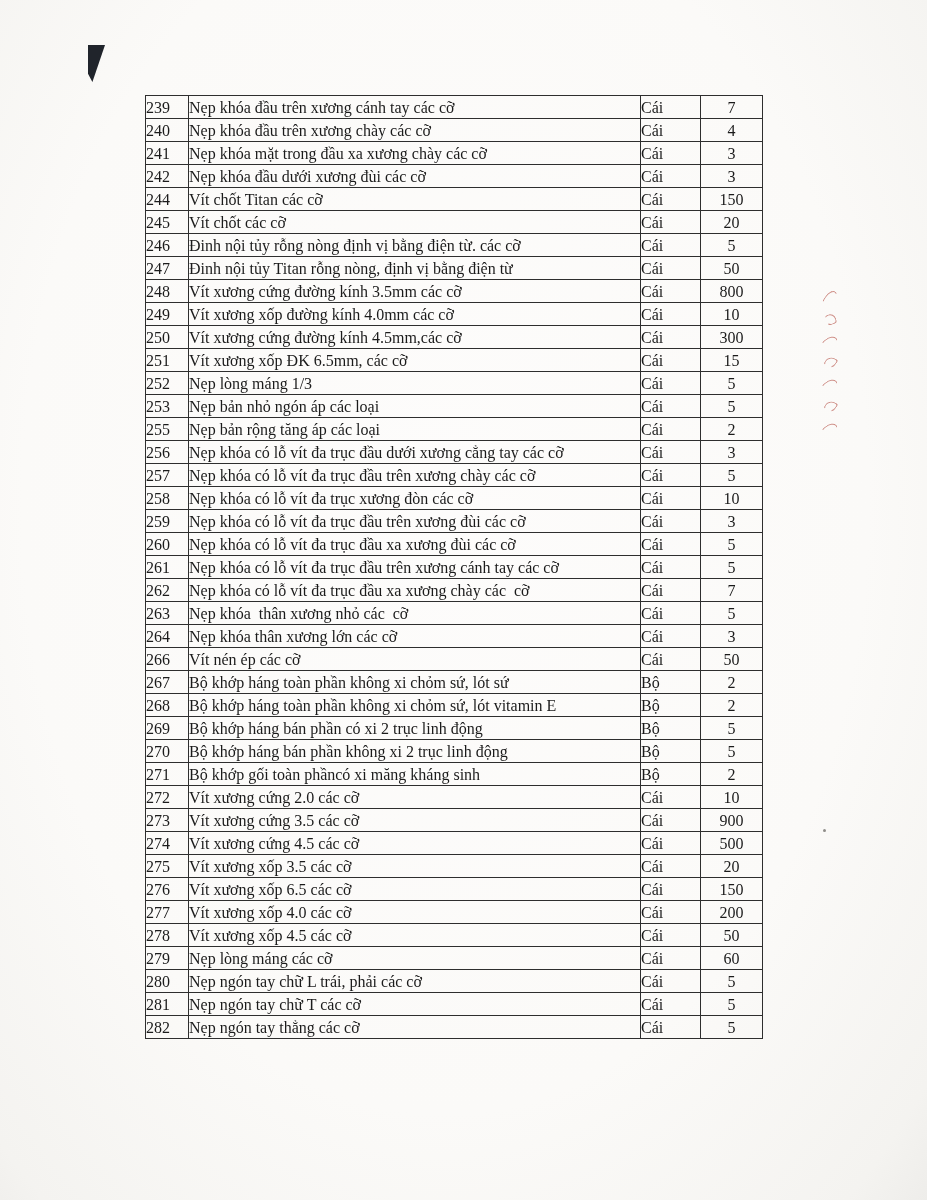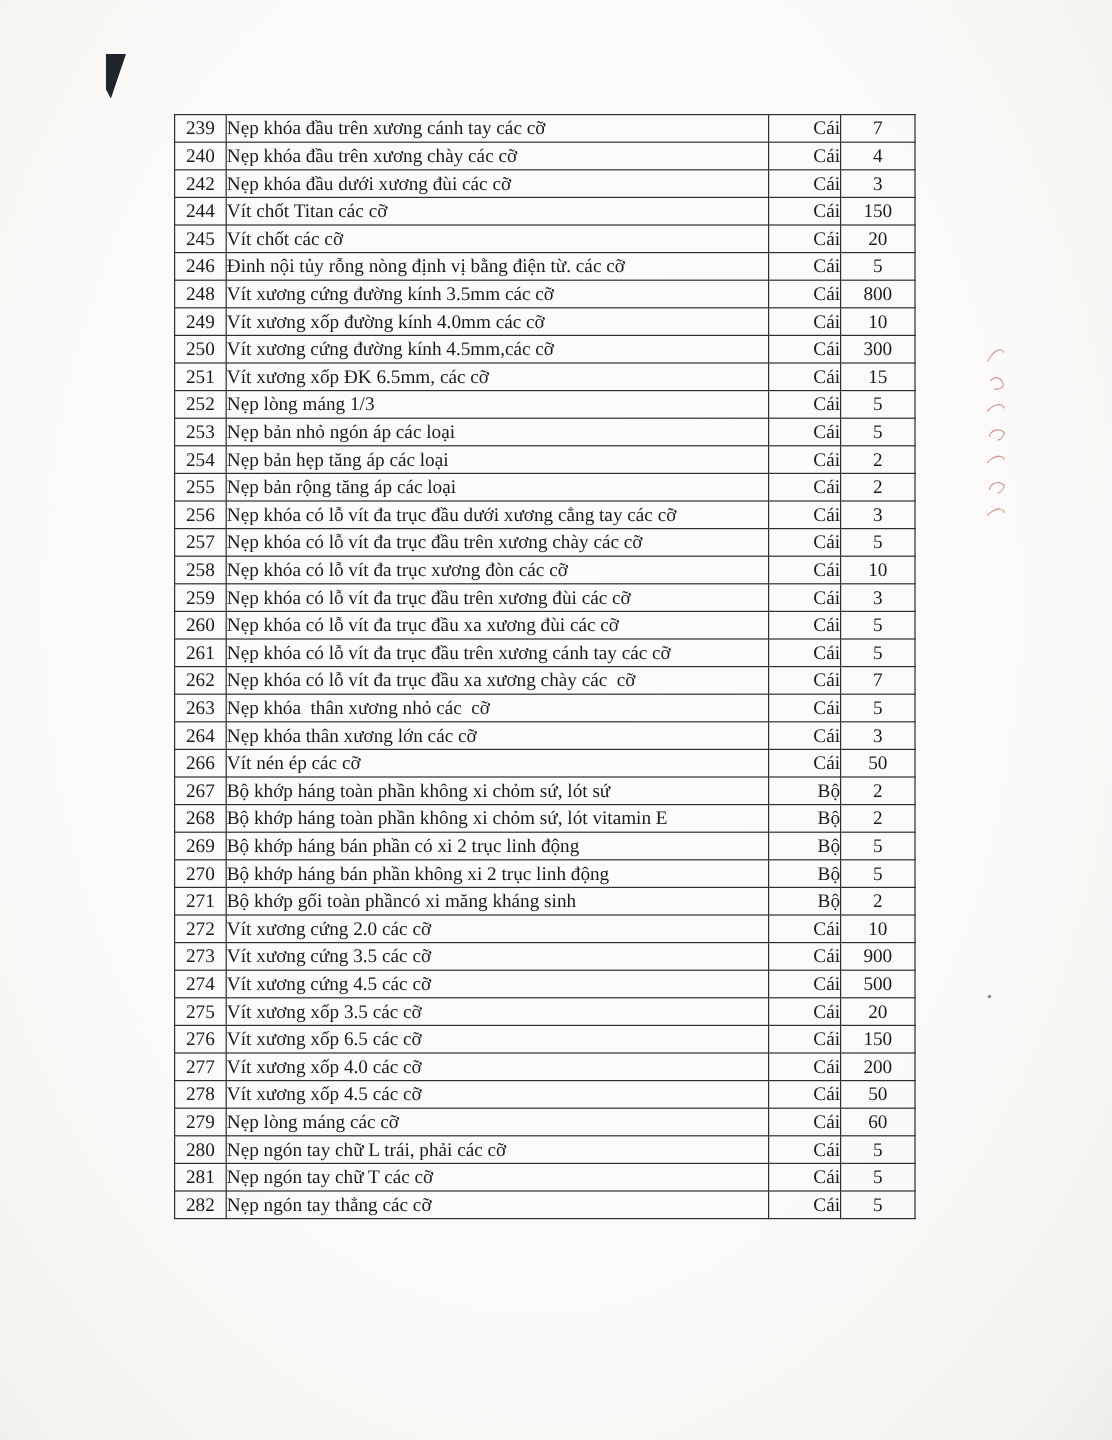--- a/index.html
+++ b/index.html
@@ -32,23 +32,23 @@
   table.items td {
     border: 1px solid #2e2e2e;
     height: 22px;
     padding: 0;
     font-size: 16px;
     line-height: 21px;
     color: #1b1b1b;
     overflow: hidden;
     white-space: pre;
   }
-  td.c-no   { text-align: center; }
+  td.c-no   { text-align: left; }
   td.c-desc { padding-left: 9px; white-space: pre-wrap; }
-  td.c-unit { padding-left: 11px; text-align: right; }
+  td.c-unit { padding-left: 11px; }
   td.c-qty  { text-align: center; }
   
   .red-marks {
     position: absolute; left: 820px; top: 293px;
     width: 20px; height: 140px;
     display: flex; flex-direction: column;
     justify-content: space-between; align-items: center;
     opacity: 0.6;
   }
   .red-marks .blob {
@@ -95,20 +95,26 @@
         <td class="c-unit">Cái</td>
         <td class="c-qty">7</td>
       </tr>
         <tr>
         <td class="c-no">240</td>
         <td class="c-desc">Nẹp khóa đầu trên xương chày các cỡ</td>
         <td class="c-unit">Cái</td>
         <td class="c-qty">4</td>
       </tr>
         <tr>
+        <td class="c-no">241</td>
+        <td class="c-desc">Nẹp khóa mặt trong đầu xa xương chày các cỡ</td>
+        <td class="c-unit">Cái</td>
+        <td class="c-qty">3</td>
+      </tr>
+        <tr>
         <td class="c-no">242</td>
         <td class="c-desc">Nẹp khóa đầu dưới xương đùi các cỡ</td>
         <td class="c-unit">Cái</td>
         <td class="c-qty">3</td>
       </tr>
         <tr>
         <td class="c-no">244</td>
         <td class="c-desc">Vít chốt Titan các cỡ</td>
         <td class="c-unit">Cái</td>
         <td class="c-qty">150</td>
@@ -119,20 +125,26 @@
         <td class="c-unit">Cái</td>
         <td class="c-qty">20</td>
       </tr>
         <tr>
         <td class="c-no">246</td>
         <td class="c-desc">Đinh nội tủy rỗng nòng định vị bằng điện từ. các cỡ</td>
         <td class="c-unit">Cái</td>
         <td class="c-qty">5</td>
       </tr>
         <tr>
+        <td class="c-no">247</td>
+        <td class="c-desc">Đinh nội tủy Titan rỗng nòng, định vị bằng điện từ</td>
+        <td class="c-unit">Cái</td>
+        <td class="c-qty">50</td>
+      </tr>
+        <tr>
         <td class="c-no">248</td>
         <td class="c-desc">Vít xương cứng đường kính 3.5mm các cỡ</td>
         <td class="c-unit">Cái</td>
         <td class="c-qty">800</td>
       </tr>
         <tr>
         <td class="c-no">249</td>
         <td class="c-desc">Vít xương xốp đường kính 4.0mm các cỡ</td>
         <td class="c-unit">Cái</td>
         <td class="c-qty">10</td>
@@ -155,26 +167,20 @@
         <td class="c-unit">Cái</td>
         <td class="c-qty">5</td>
       </tr>
         <tr>
         <td class="c-no">253</td>
         <td class="c-desc">Nẹp bản nhỏ ngón áp các loại</td>
         <td class="c-unit">Cái</td>
         <td class="c-qty">5</td>
       </tr>
         <tr>
-        <td class="c-no">254</td>
-        <td class="c-desc">Nẹp bản hẹp tăng áp các loại</td>
-        <td class="c-unit">Cái</td>
-        <td class="c-qty">2</td>
-      </tr>
-        <tr>
         <td class="c-no">255</td>
         <td class="c-desc">Nẹp bản rộng tăng áp các loại</td>
         <td class="c-unit">Cái</td>
         <td class="c-qty">2</td>
       </tr>
         <tr>
         <td class="c-no">256</td>
         <td class="c-desc">Nẹp khóa có lỗ vít đa trục đầu dưới xương cẳng tay các cỡ</td>
         <td class="c-unit">Cái</td>
         <td class="c-qty">3</td>

